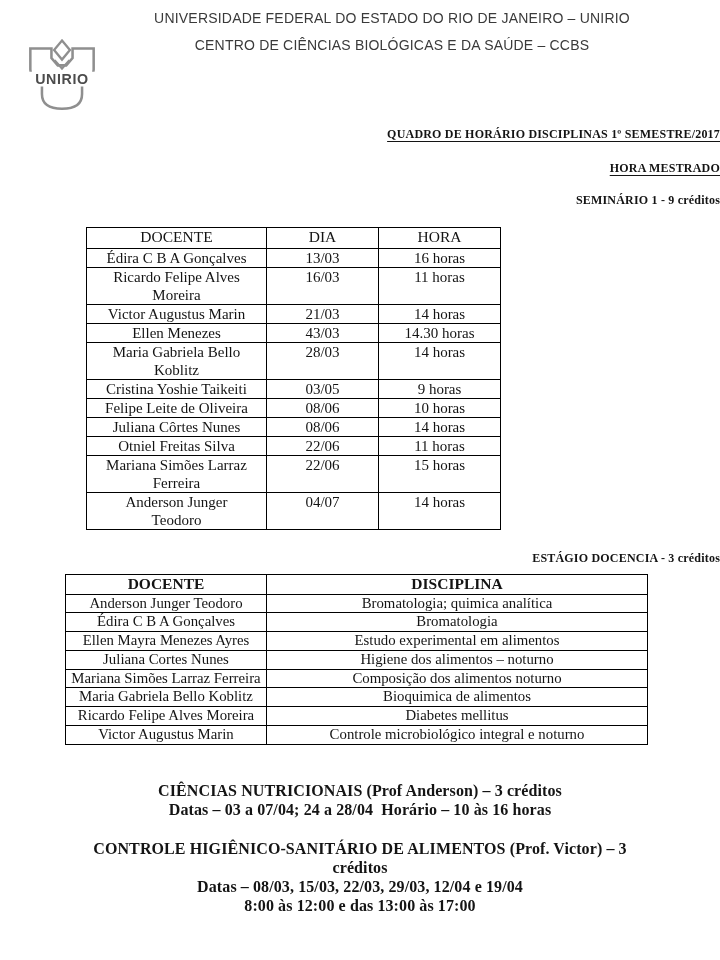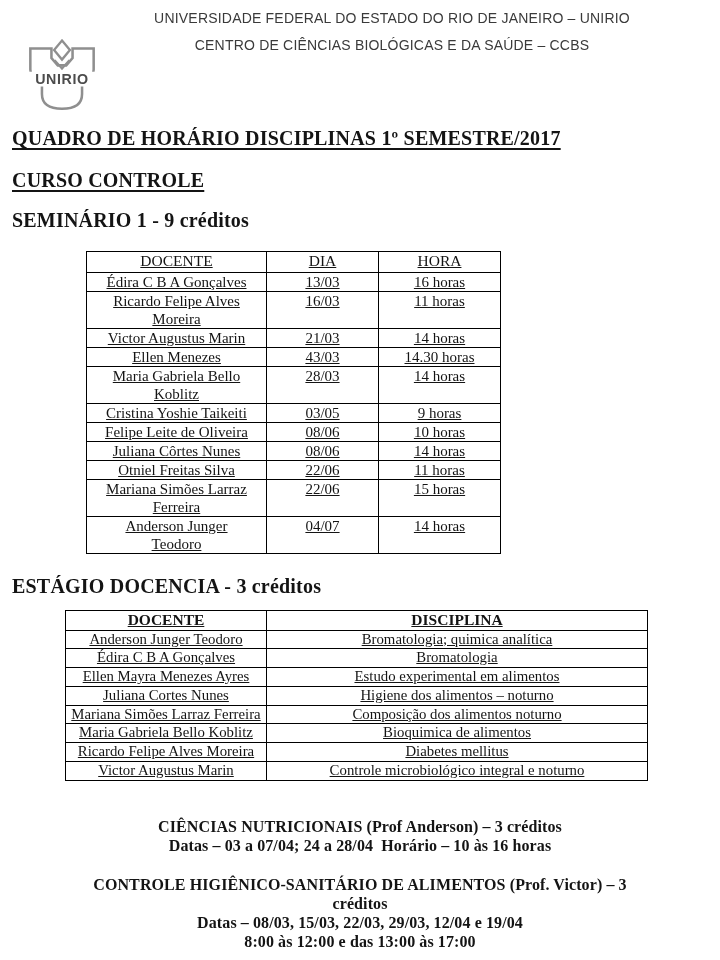--- a/index.html
+++ b/index.html
@@ -20,31 +20,31 @@
     text-align: center;
     font-family: "Liberation Sans", sans-serif;
     font-size: 14px; line-height: 14px; color: #3a3a3a;
     padding-left: 40px;
     margin-left: 24px;
   }
   .header-line { margin-bottom: 13px; letter-spacing: .2px; }
 
   
   .main-title, .course-title, .section-title {
-    text-align: left; font-weight: bold; font-size: 20px;
-    margin: 12px; letter-spacing: .2px;
+    text-align: right; font-weight: bold; font-size: 12px;
+    margin: 0; letter-spacing: .2px;
   }
   .main-title { margin-top: 12px; text-decoration: underline; text-underline-offset: 3px; }
   .course-title { margin-top: 19px; text-decoration: underline; text-underline-offset: 3px; }
   .section-title { margin-top: 17px; }
 
   
   table { border-collapse: collapse; table-layout: fixed; }
   td, th { border: 1.5px solid #000; text-align: center; vertical-align: top;
-           padding: 0 4px; font-size: 15px; line-height: 1.2; overflow: hidden; text-decoration: underline; }
+           padding: 0 4px; font-size: 15px; line-height: 1.2; overflow: hidden; }
 
   .t1 { margin: 19px 0 0 86px; width: 414px; }
   .t1 th { font-weight: normal; font-size: 15.5px; height: 20px; }
   .t1 .col-docente { white-space: pre-line; }
 
   .t2 { margin: 8px 0 0 65px; width: 582px; }
   .t2 th { font-weight: bold; font-size: 15.5px; }
   .t2 td { font-size: 14.8px; }
 
   .estagio-title { margin-top: 21px; }
@@ -76,21 +76,21 @@
         <text x="36" y="42.5" text-anchor="middle" font-family="Liberation Sans, sans-serif" font-size="13.5" font-weight="bold" fill="#4c4c4c" letter-spacing="0.6">UNIRIO</text>
       </svg>
     </div>
     <div class="header-lines">
       <div class="header-line">UNIVERSIDADE FEDERAL DO ESTADO DO RIO DE JANEIRO – UNIRIO</div>
       <div class="header-line">CENTRO DE CIÊNCIAS BIOLÓGICAS E DA SAÚDE – CCBS</div>
     </div>
   </header>
 
   <h1 class="main-title">QUADRO DE HORÁRIO DISCIPLINAS 1º SEMESTRE/2017</h1>
-  <h2 class="course-title">CURSO CONTROLE</h2>
+  <h2 class="course-title">HORA MESTRADO</h2>
 
   <h3 class="section-title">SEMINÁRIO 1 - 9 créditos</h3>
 
   <table class="t1">
     <colgroup>
         <col style="width:180px">
         <col style="width:112px">
         <col style="width:122px">
       </colgroup>
     <thead>

